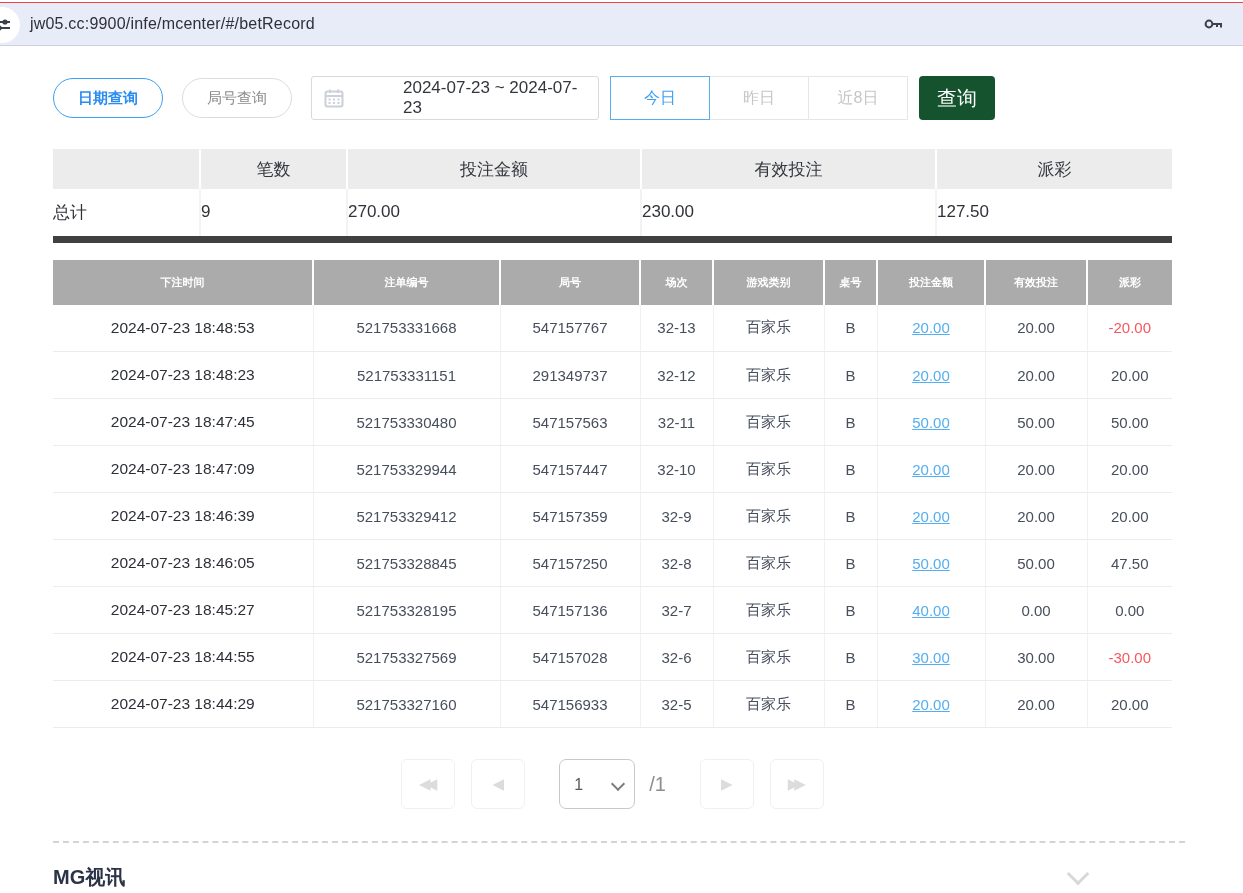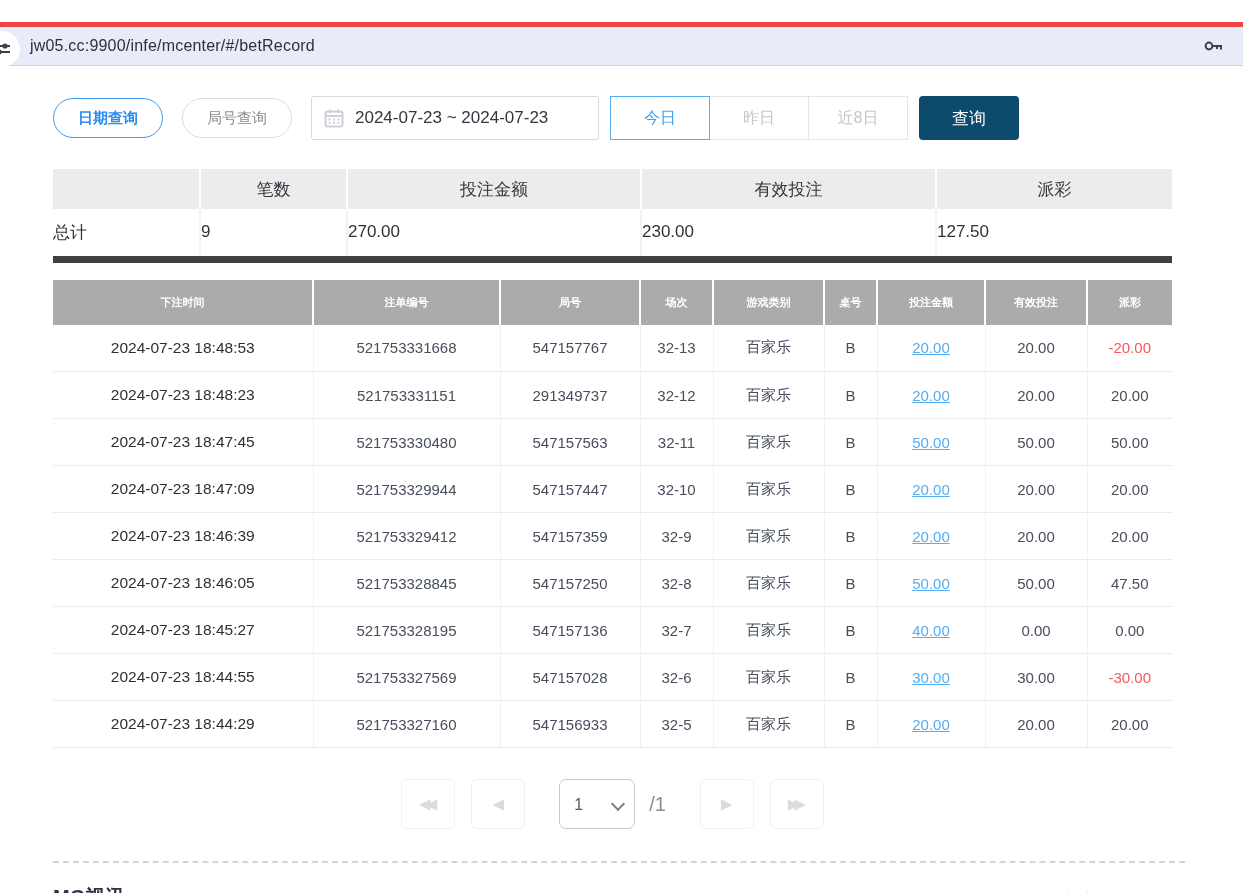--- a/index.html
+++ b/index.html
@@ -1,49 +1,49 @@
 <!DOCTYPE html>
 <html><head>
 <meta charset="utf-8">
 <style>
   * { margin:0; padding:0; box-sizing:border-box; }
   html,body { width:1243px; height:893px; overflow:hidden; background:#fff;
     font-family:"Liberation Sans","DejaVu Sans",sans-serif; }
 
   
-  .urlbar { position:relative; margin-top:22px; height:44px; background:#e8ebf8;
-    border-top:5px solid #ef4444; border-bottom:1px solid #ccd0e0;
+  .urlbar { position:relative; margin-top:2px; height:44px; background:#e8ebf8;
+    border-top:1px solid #ef4444; border-bottom:1px solid #ccd0e0;
     display:flex; align-items:center; padding:0 18px 0 30px; }
   .site-badge { position:absolute; left:-16px; top:4px; width:36px; height:36px;
     background:#fff; border-radius:50%; display:flex; align-items:center;
     justify-content:center; }
   .url-text { font-size:16px; color:#2e3138; letter-spacing:.2px; }
   .key-icon { margin-left:auto; display:flex; align-items:center; }
 
   
   .page { padding:0 0 0 53px; width:1243px; }
 
   
   .filters { margin-top:30px; display:flex; align-items:center; height:44px; }
   .pill { height:40px; padding:6px 24px; border-radius:20px; background:#fff;
     font-size:15px; display:inline-flex; align-items:center; cursor:pointer; }
   .pill.active { border:1px solid #3d9ef5; color:#2a8cf0; font-weight:bold; }
   .pill.inactive { border:1px solid #dcdcdc; color:#8a8a8a; margin-left:19px; }
   .date-box { margin-left:19px; height:44px; width:288px; border:1px solid #d9d9d9;
     border-radius:3px; display:flex; align-items:center; padding:0 12px;
-    background:#fff; }
+    background:#fff;gap:48px; }
   .date-box .cal { margin-right:11px; display:flex; }
   .date-box .dval { font-size:17px; color:#33363d; }
   .seg-group { margin-left:11px; display:flex; }
   .seg { width:100px; height:44px; display:flex; align-items:center; justify-content:center;
     font-size:16px; background:#fff; cursor:pointer; }
   .seg.on { border:1px solid #54aef2; color:#3da0f2; z-index:2; }
   .seg.off { border:1px solid #e6e6e6; color:#c6c6c6; margin-left:-1px; }
-  .btn-primary { margin-left:11px; width:100px; height:44px; border:none; border-radius:4px;
-    background:#0c4a6e; color:#fff; font-size:17px; cursor:pointer;
+  .btn-primary { margin-left:11px; width:76px; height:44px; border:none; border-radius:4px;
+    background:#14532d; color:#fff; font-size:20px; cursor:pointer;
     display:flex; align-items:center; justify-content:center; }
 
   
   .summary { margin-top:29px; border-collapse:collapse; table-layout:fixed; width:1119px; }
   .summary th { background:#ececec; height:40px; font-size:17px; font-weight:normal;
     color:#33363d; border-right:2px solid #fff; }
   .summary th:last-child { border-right:none; }
   .summary td { background:#fff; height:50px; font-size:17px;
     color:#2f3238; font-weight:500; border-right:2px solid #f3f3f3;
     border-bottom:7px solid #404040; }

